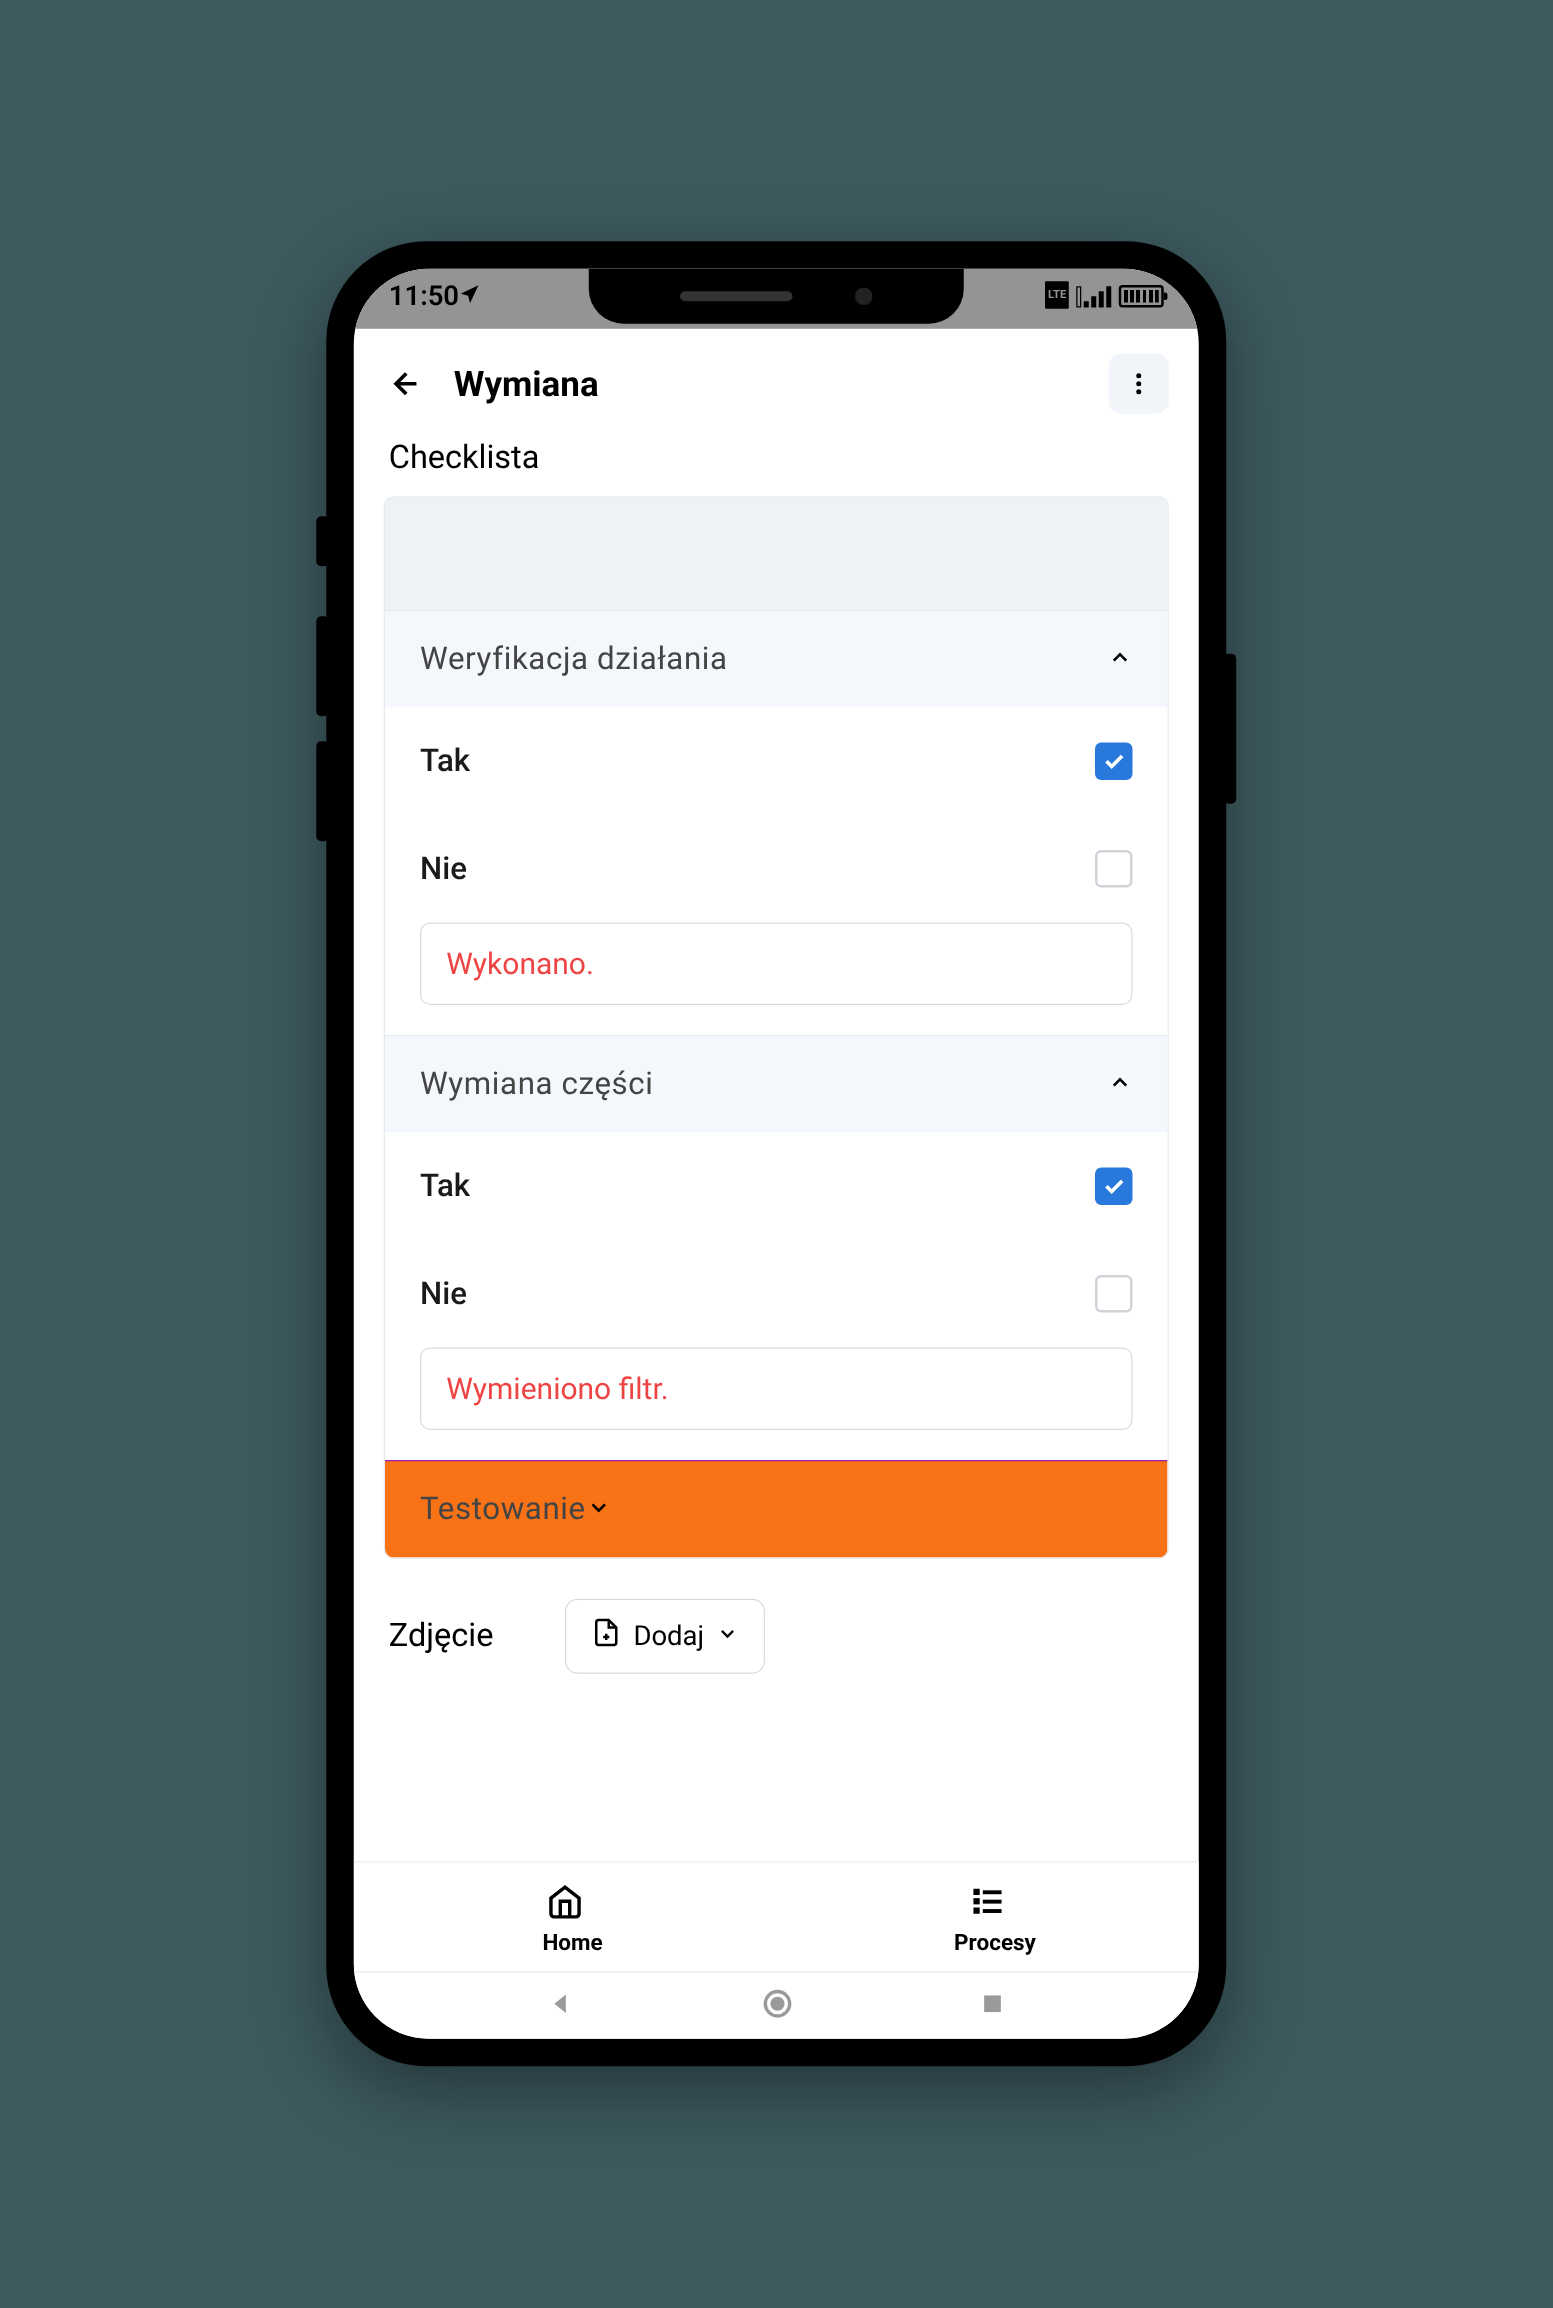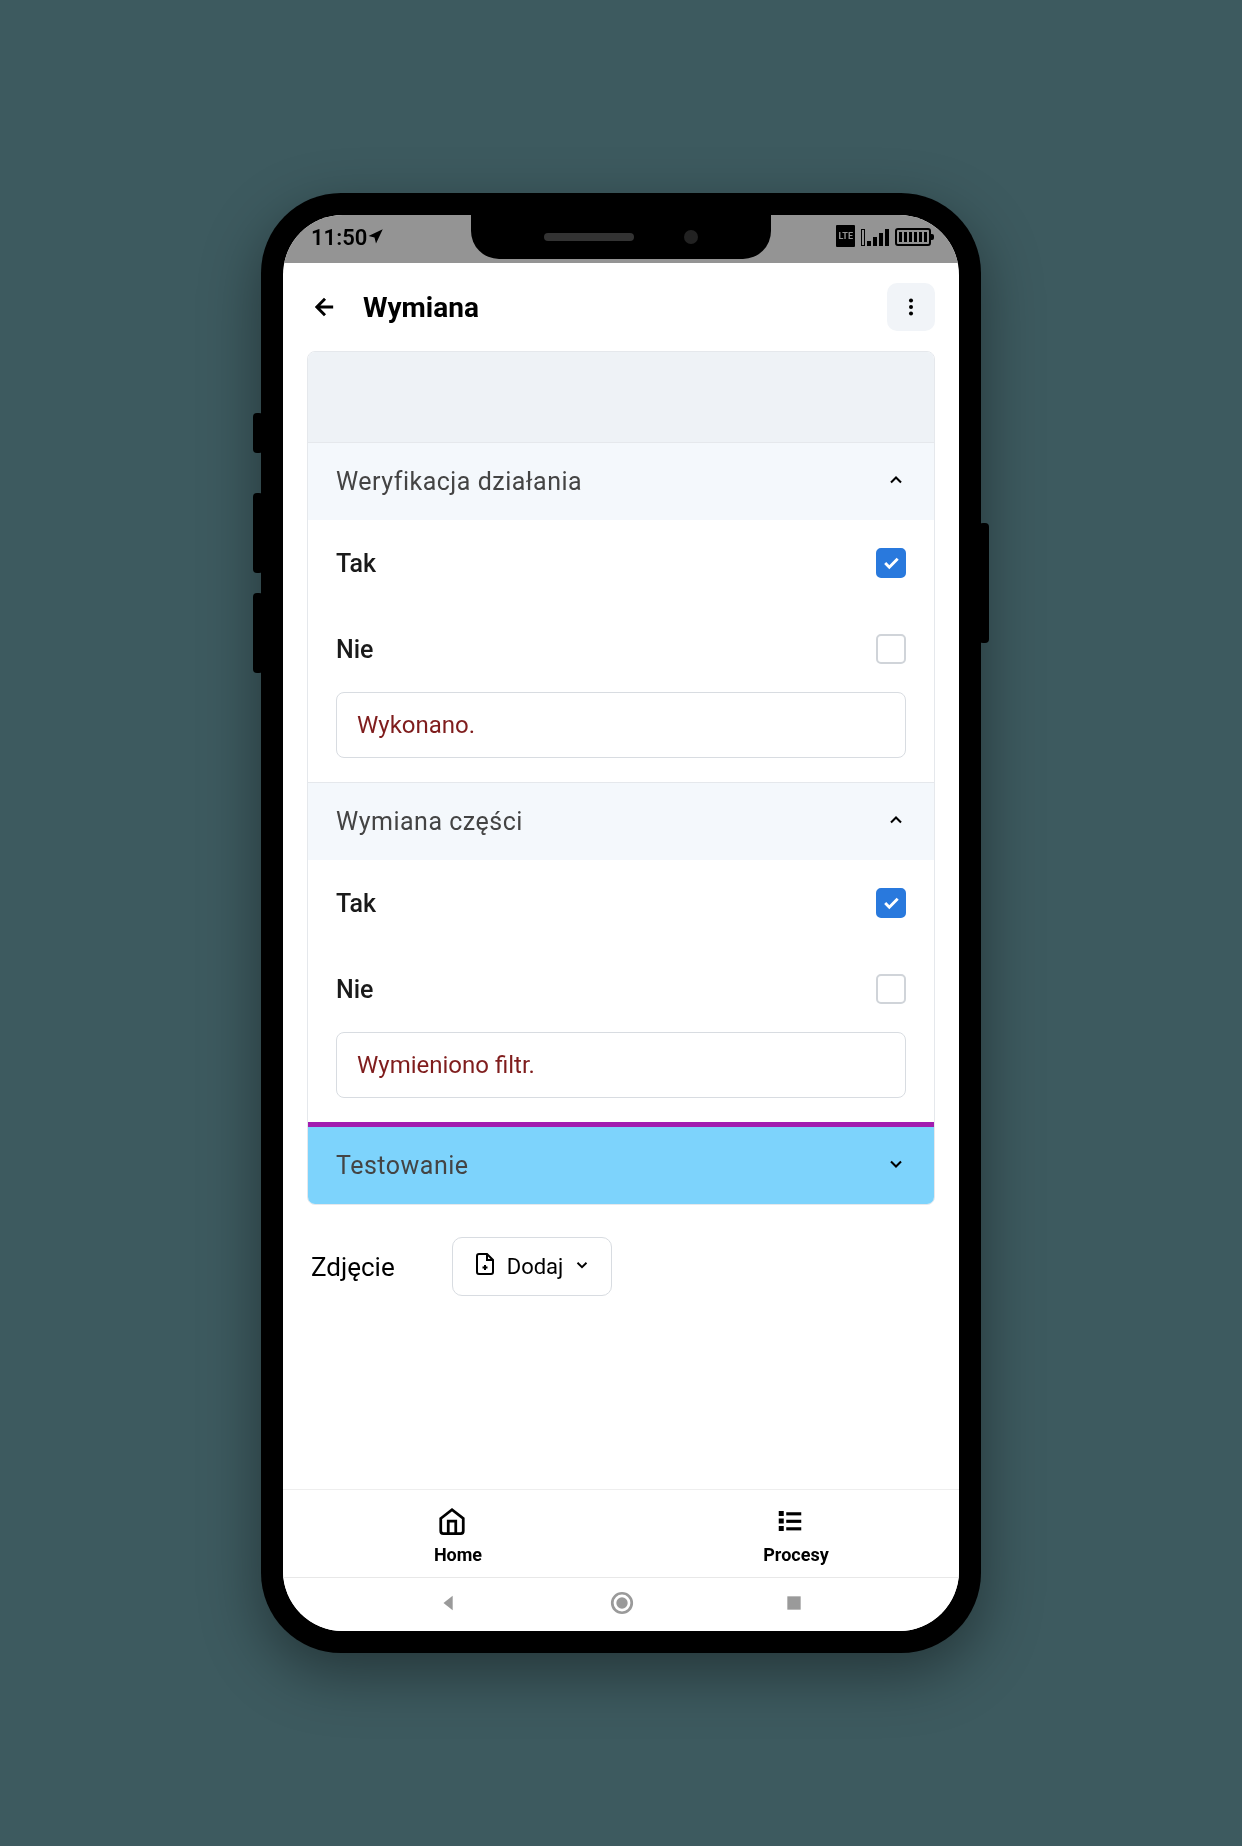--- a/index.html
+++ b/index.html
@@ -109,31 +109,31 @@
     }
     .checkbox.checked { background: #2979dd; border-color: #2979dd; }
     .checkbox.checked svg { display: block; }
     .checkbox svg { display: none; }
     .text-input {
       width: 100%;
       border: 1px solid #d8dce1;
       border-radius: 8px;
       padding: 18px 20px;
       font-size: 24px;
-      color: #7f1d1d;
+      color: #ef4444;
       outline: none;
       resize: none;
     }
     .collapsed-section {
-      background: #7dd3fc;
+      background: #f97316;
       padding: 24px 28px;
       display: flex;
-      justify-content: space-between;
-      align-items: center;
-      border-top: 5px solid #a21caf;
+      justify-content: flex-start;
+      align-items: center;
+      border-top: 1px solid #a21caf;
       cursor: pointer;
     }
     .photo-row { display: flex; align-items: center; gap: 24px; padding: 8px 4px 24px; }
     .photo-label { font-size: 26px; color: #000; }
     .add-btn {
       display: flex;
       align-items: center;
       gap: 10px;
       border: 1px solid #d8dce1;
       border-radius: 10px;
@@ -225,20 +225,21 @@
       <div class="more-btn">
         <svg width="22" height="22" viewBox="0 0 24 24" fill="#000">
             <circle cx="12" cy="5" r="2.2"></circle>
             <circle cx="12" cy="12" r="2.2"></circle>
             <circle cx="12" cy="19" r="2.2"></circle>
           </svg>
       </div>
     </div>
 
     <div class="content">
+      <div class="section-title">Checklista</div>
 
       <div class="checklist-container">
         <div class="blank-header"></div>
 
         <div class="accordion-header">
           <div class="accordion-title">Weryfikacja działania</div>
           <span>
             <svg width="20" height="20" viewBox="0 0 24 24" fill="none" stroke="#000" stroke-width="2.5">
                 <path d="M18 15l-6-6-6 6"></path>
               </svg>

